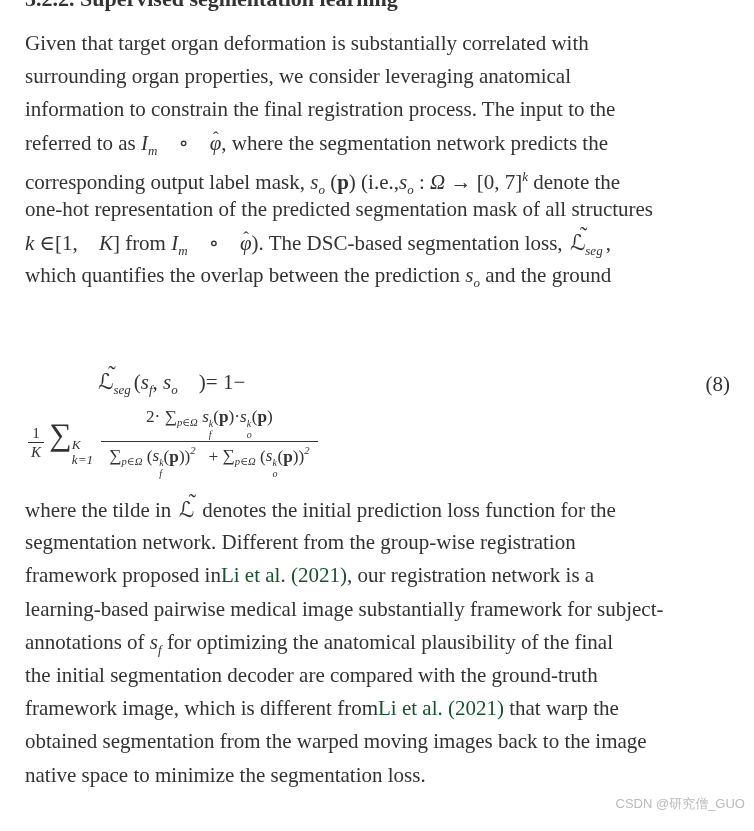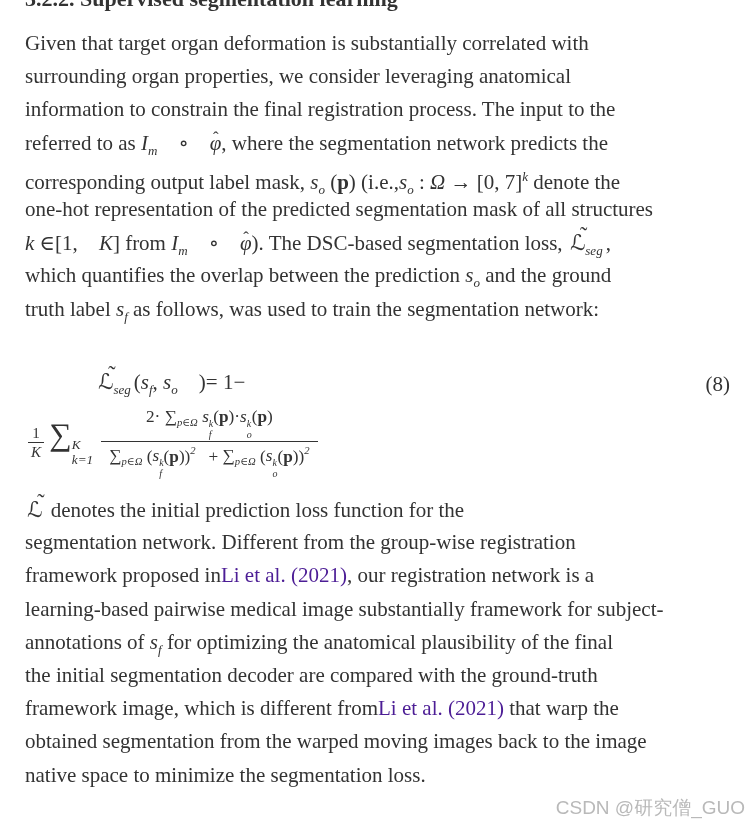--- a/index.html
+++ b/index.html
@@ -16,21 +16,21 @@
     position:absolute;left:25px;top:-15px;
     font-size:22px;font-weight:bold;line-height:28px;white-space:pre;
   }
   #para1{position:absolute;left:25px;top:27px;width:720px;}
   #para2{position:absolute;left:25px;top:493px;width:724px;}
   .line{
     font-size:21px;height:33.2px;line-height:33.2px;white-space:pre;
   }
   .mi{font-style:italic;}
   .mb{font-weight:bold;}
-  .mlink{color:#4c1d95;cursor:pointer;}
+  .mlink{color:#14532d;cursor:pointer;}
   .mbig{font-size:1.5em;line-height:1;}
   .mbig .ss{font-size:0.42em;vertical-align:-0.35em;}
   .msub,.msup{font-size:0.62em;font-style:italic;}
   .ss{
     display:inline-flex;flex-direction:column;align-items:flex-start;
     font-size:0.58em;line-height:1.08;vertical-align:-0.5em;font-style:italic;
   }
   .sfrac{
     display:inline-flex;flex-direction:column;align-items:center;
     font-size:0.72em;line-height:1.12;vertical-align:-0.62em;text-align:center;
@@ -50,44 +50,43 @@
   .hmark{position:absolute;top:-0.36em;left:0.2em;font-size:0.8em;}
   #eq-line1{position:absolute;left:96px;top:369px;font-size:21px;white-space:pre;}
   #eq-num{position:absolute;right:24px;top:372px;font-size:21px;}
   #eq-line2{
     position:absolute;left:28px;top:406px;font-size:21px;white-space:pre;
     display:flex;align-items:center;
   }
   #watermark{
     position:absolute;right:9px;top:795px;
     font-family:"Liberation Sans","DejaVu Sans",sans-serif;
-    font-size:19px;color:#b9b9b9;white-space:pre;
+    font-size:13px;color:#b9b9b9;white-space:pre;
   }
 </style>
 </head>
 <body>
 
 <div class="page">
   <div id="heading">3.2.2. Supervised segmentation learning</div>
   <div id="para1">
       <div class="line"><span>Given that target organ deformation is substantially correlated with</span></div>
       <div class="line"><span>surrounding organ properties, we consider leveraging anatomical</span></div>
       <div class="line"><span>information to constrain the final registration process. The input to the</span></div>
       <div class="line"><span>referred to as </span><span class="mi">I<sub class="msub">m</sub></span><span>    </span><span>∘</span><span>    </span><span class="hat"><span class="hmark">ˆ</span><span class="mi">φ</span></span><span>, where the segmentation network predicts the</span></div>
       <div class="line"><span>corresponding output label mask, </span><span class="mi">s<sub class="msub">o</sub></span><span> (</span><span class="mb">p</span><span>) (i.e.,</span><span class="mi">s<sub class="msub">o</sub></span><span> : </span><span class="mi">Ω</span><span> → [0, 7]</span><span><sup class="msup">k</sup></span><span> denote the</span></div>
       <div class="line"><span>one-hot representation of the predicted segmentation mask of all structures</span></div>
       <div class="line"><span class="mi">k</span><span> ∈[1,    </span><span class="mi">K</span><span>] from </span><span class="mi">I<sub class="msub">m</sub></span><span>    </span><span>∘</span><span>    </span><span class="hat"><span class="hmark">ˆ</span><span class="mi">φ</span></span><span>). The DSC-based segmentation loss, </span><span class="lt"><span class="ltld">˜</span><span class="lbase">ℒ</span><sub class="msub">seg</sub></span><span>,</span></div>
       <div class="line"><span>which quantifies the overlap between the prediction </span><span class="mi">s<sub class="msub">o</sub></span><span> and the ground</span></div>
-      <div class="line"><span>truth label </span><span class="mi">s<sub class="msub">f</sub></span><span> as follows, was used to train the segmentation network:</span></div>
     </div>
   <div id="eq-line1"><span class="lt"><span class="ltld">˜</span><span class="lbase">ℒ</span><sub class="msub">seg</sub></span><span>(</span><span class="mi">s<sub class="msub">f</sub></span><span>, </span><span class="mi">s<sub class="msub">o</sub></span><span>    )= 1−</span></div>
   <div id="eq-num">(8)</div>
   <div id="eq-line2"><span class="sfrac"><span class="fnum">1</span><span class="fden">K</span></span><span> </span><span class="mbig">∑<span class="ss"><span>K</span><span>k=1</span></span></span><span class="bfrac"><span class="brow"><span>2· </span><span>∑<sub class="msub">p∈Ω</sub></span><span> </span><span class="mi">s<span class="ss"><span>k</span><span>f</span></span></span><span>(</span><span class="mb">p</span><span>)·</span><span class="mi">s<span class="ss"><span>k</span><span>o</span></span></span><span>(</span><span class="mb">p</span><span>)</span></span><span class="brow bden"><span>∑<sub class="msub">p∈Ω</sub></span><span> (</span><span class="mi">s<span class="ss"><span>k</span><span>f</span></span></span><span>(</span><span class="mb">p</span><span>))</span><span><sup class="msup">2</sup></span><span>   + </span><span>∑<sub class="msub">p∈Ω</sub></span><span> (</span><span class="mi">s<span class="ss"><span>k</span><span>o</span></span></span><span>(</span><span class="mb">p</span><span>))</span><span><sup class="msup">2</sup></span></span></span></div>
   <div id="para2">
-      <div class="line"><span class="lt"><span class="ltld">˜</span><span class="lbase">ℒ</span></span><span> denotes the initial prediction loss function for the</span></div>
+      <div class="line"><span>where the tilde in </span><span class="lt"><span class="ltld">˜</span><span class="lbase">ℒ</span></span><span> denotes the initial prediction loss function for the</span></div>
       <div class="line"><span>segmentation network. Different from the group-wise registration</span></div>
       <div class="line"><span>framework proposed in</span><span class="mlink">Li et al. (2021)</span><span>, our registration network is a</span></div>
       <div class="line"><span>learning-based pairwise medical image substantially framework for subject-</span></div>
       <div class="line"><span>annotations of </span><span class="mi">s<sub class="msub">f</sub></span><span> for optimizing the anatomical plausibility of the final</span></div>
       <div class="line"><span>the initial segmentation decoder are compared with the ground-truth</span></div>
       <div class="line"><span>framework image, which is different from</span><span class="mlink">Li et al. (2021)</span><span> that warp the</span></div>
       <div class="line"><span>obtained segmentation from the warped moving images back to the image</span></div>
       <div class="line"><span>native space to minimize the segmentation loss.</span></div>
     </div>
   <div id="watermark">CSDN @研究僧_GUO</div>

